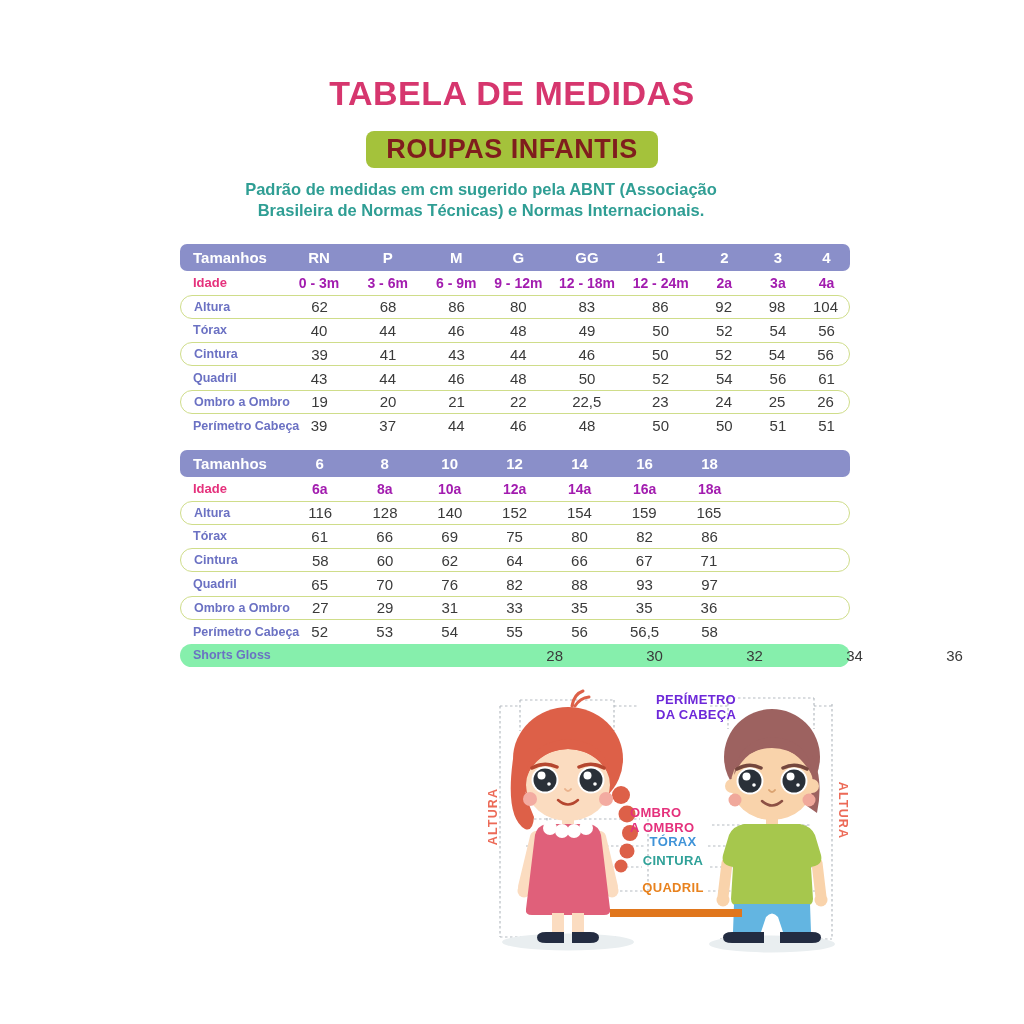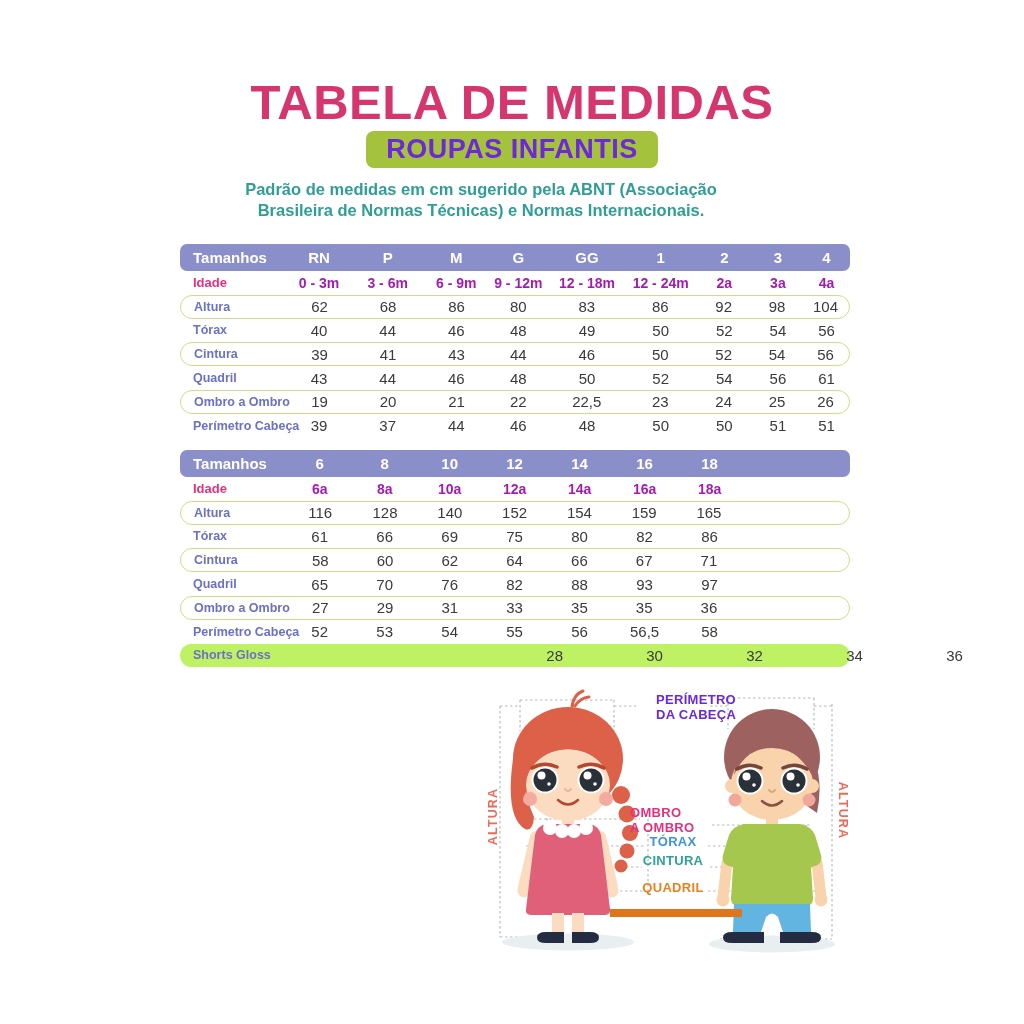--- a/index.html
+++ b/index.html
@@ -1,43 +1,43 @@
 <!DOCTYPE html>
 <html><head>
 <meta charset="utf-8">
 <style>
   html,body{margin:0;padding:0;background:#fff;}
   .page{position:relative;width:1024px;height:1024px;background:#fff;overflow:hidden;
         font-family:"Liberation Sans",sans-serif;}
 
   
   .title{position:absolute;top:74px;left:0;width:1024px;text-align:center;
-         font-size:49px;font-weight:bold;color:#d6366e;letter-spacing:0.5px;}
+         font-size:34px;font-weight:bold;color:#d6366e;letter-spacing:0.5px;}
   .badge-wrap{position:absolute;top:131px;left:0;width:1024px;text-align:center;}
-  .badge{display:inline-block;background:#a4c23b;color:#6d28d9;font-weight:bold;
+  .badge{display:inline-block;background:#a4c23b;color:#7f1d1d;font-weight:bold;
          font-size:27px;line-height:33px;padding:2px 20px;border-radius:8px;letter-spacing:0.5px;}
   .subtitle{position:absolute;top:179px;left:0;width:962px;text-align:center;
             font-size:16.5px;font-weight:bold;color:#2f9e94;line-height:21px;}
 
   
   .size-table{position:absolute;left:180px;width:670px;}
   #table-baby{top:244px;}
   #table-kids{top:450px;}
   .trow{display:grid;grid-template-columns:var(--cols);align-items:center;
         height:23.8px;box-sizing:border-box;}
   .thead{background:#8a8fc9;border-radius:7px;height:27px;color:#fff;}
   .cell{white-space:nowrap;overflow:visible;}
   .hlabel{font-size:15px;font-weight:bold;padding-left:13px;}
   .hval{font-size:15px;font-weight:bold;text-align:center;}
   .label{font-size:12.5px;font-weight:bold;color:#6b71c3;padding-left:13px;}
   .val{font-size:15px;color:#3a3a3a;text-align:center;}
   .trow.idade .label{color:#e5317c;font-size:13px;}
   .trow.idade .val{color:#a21caf;font-weight:bold;font-size:14px;}
   .trow.outlined{border:1.5px solid #cfdd8a;border-radius:13px;}
-  .trow.highlight{background:#bef264;border-radius:13px;gap:35px;}
+  .trow.highlight{background:#86efac;border-radius:13px;gap:35px;}
 
   
   .logo{position:absolute;left:150px;top:772px;width:310px;text-align:center;
         font-family:"Liberation Serif",serif;font-weight:bold;font-size:88px;
         color:#3e4251;letter-spacing:-3px;line-height:100px;}
   .iwrap{position:relative;display:inline-block;}
   .idot{position:absolute;left:50%;transform:translateX(-46%);top:13px;width:15px;height:15px;
         border-radius:50%;background:#e5317c;}
 
   

